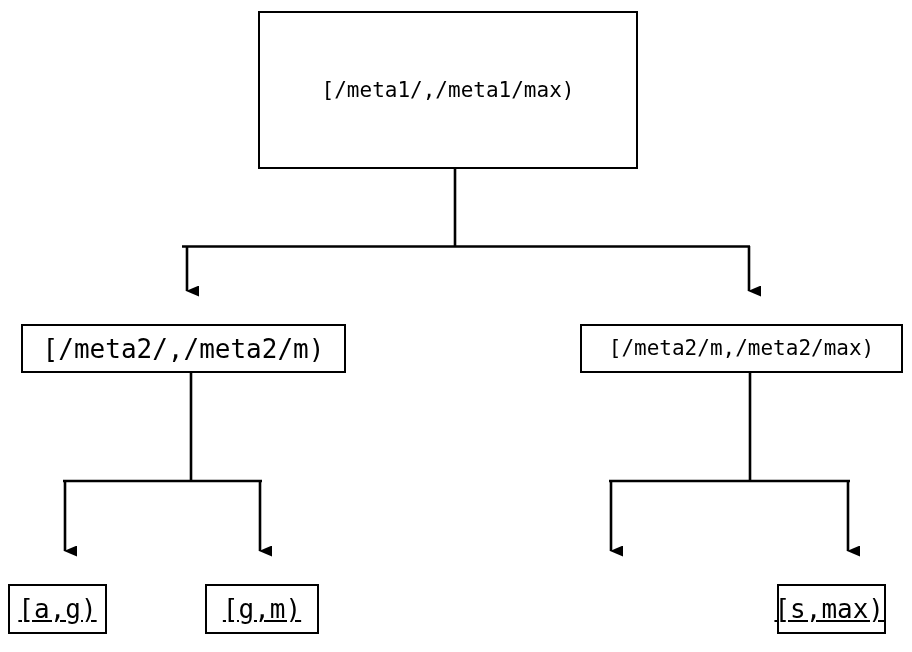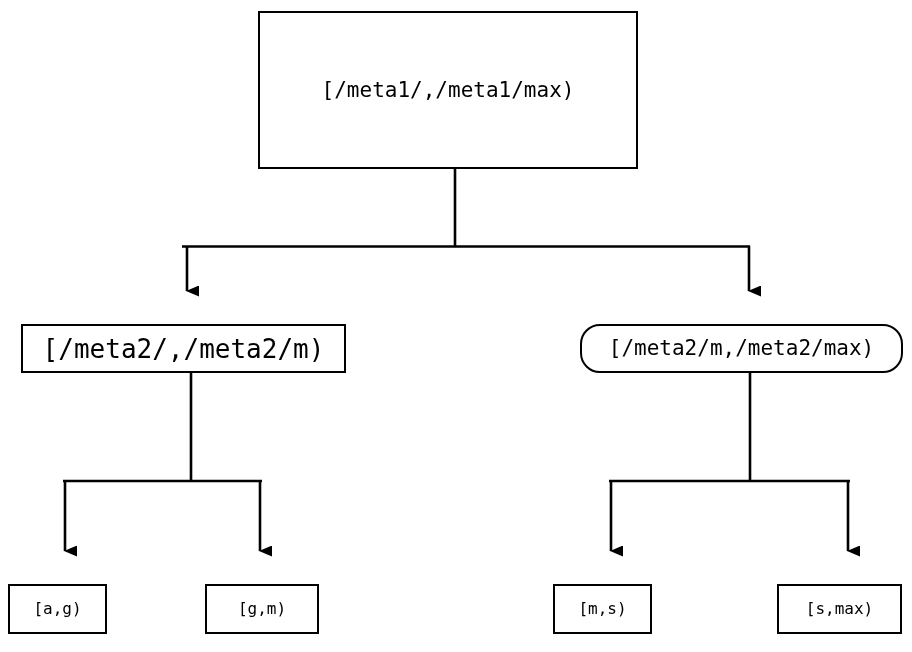--- a/index.html
+++ b/index.html
@@ -60,32 +60,32 @@
     width: 325px;
     height: 49px;
     font-size: 26px;
   }
   .node-l2-right {
     left: 580px;
     top: 324px;
     width: 323px;
     height: 49px;
     font-size: 21px;
-    border-radius: 20px;
   }
   
   .node-leaf {
     top: 584px;
     height: 50px;
-    font-size: 16px;
+    font-size: 26px;
+    text-decoration: underline;
   }
   .leaf-ag   { left: 8px;   width: 99px;  }
   .leaf-gm   { left: 205px; width: 114px;  }
   .leaf-ms   { left: 553px; width: 99px;  }
-  .leaf-smax { left: 777px; width: 125px; }
+  .leaf-smax { left: 777px; width: 109px; justify-content: flex-end; }
 </style>
 </head>
 <body>
 
 <div id="diagram-canvas">
 
   <svg class="edge-layer" viewBox="0 0 912 652" width="912" height="652" xmlns="http://www.w3.org/2000/svg">
     <defs>
       <marker id="arrowhead" markerWidth="12" markerHeight="13" refX="5.5" refY="12" orient="auto" markerUnits="userSpaceOnUse">
         <path d="M 0 0 L 11 0 L 5.5 13 Z" fill="#000000"></path>
@@ -127,21 +127,18 @@
   </div>
 
   <div class="node-box node-leaf leaf-ag">
     <span class="node-label">[a,g)</span>
   </div>
 
   <div class="node-box node-leaf leaf-gm">
     <span class="node-label">[g,m)</span>
   </div>
 
-  <div class="node-box node-leaf leaf-ms">
-    <span class="node-label">[m,s)</span>
-  </div>
 
   <div class="node-box node-leaf leaf-smax">
     <span class="node-label">[s,max)</span>
   </div>
 
 </div>
 
 </body></html>

